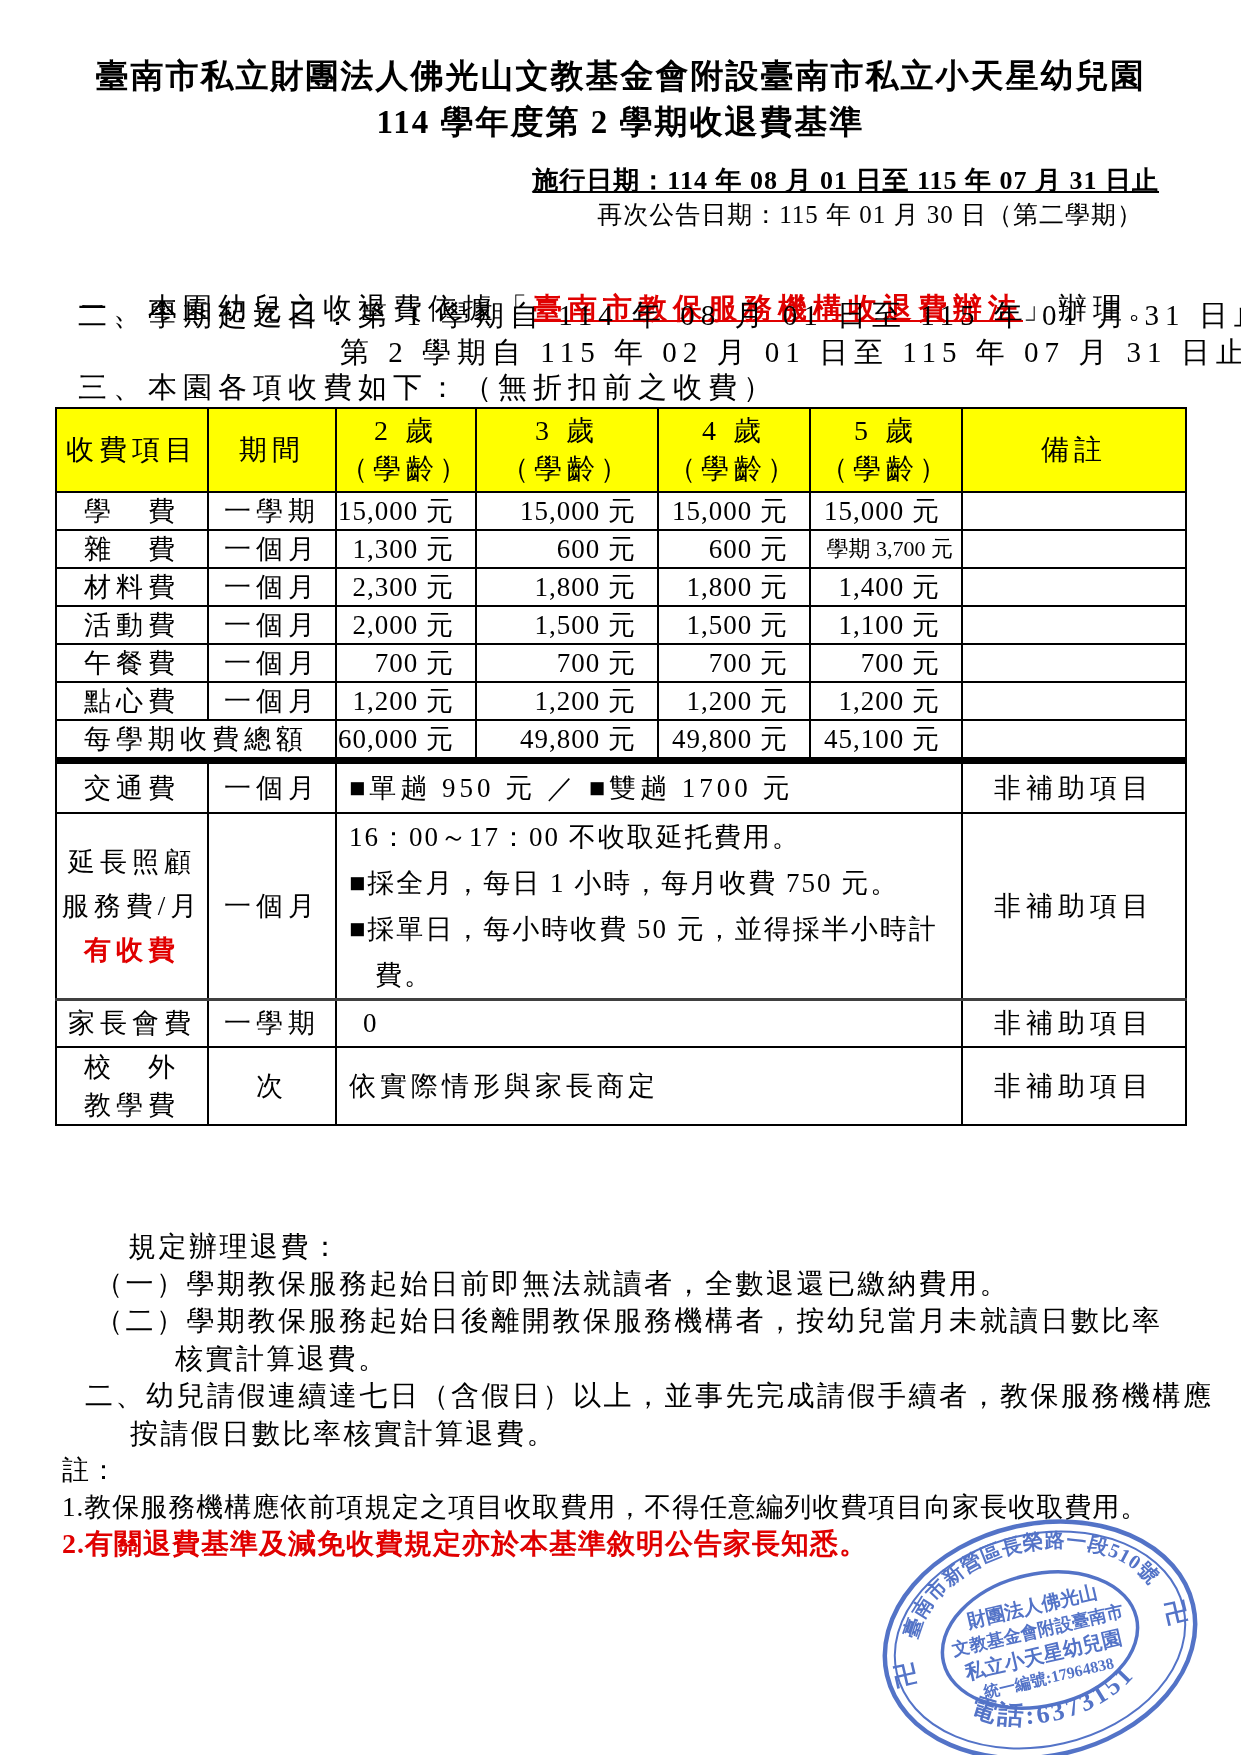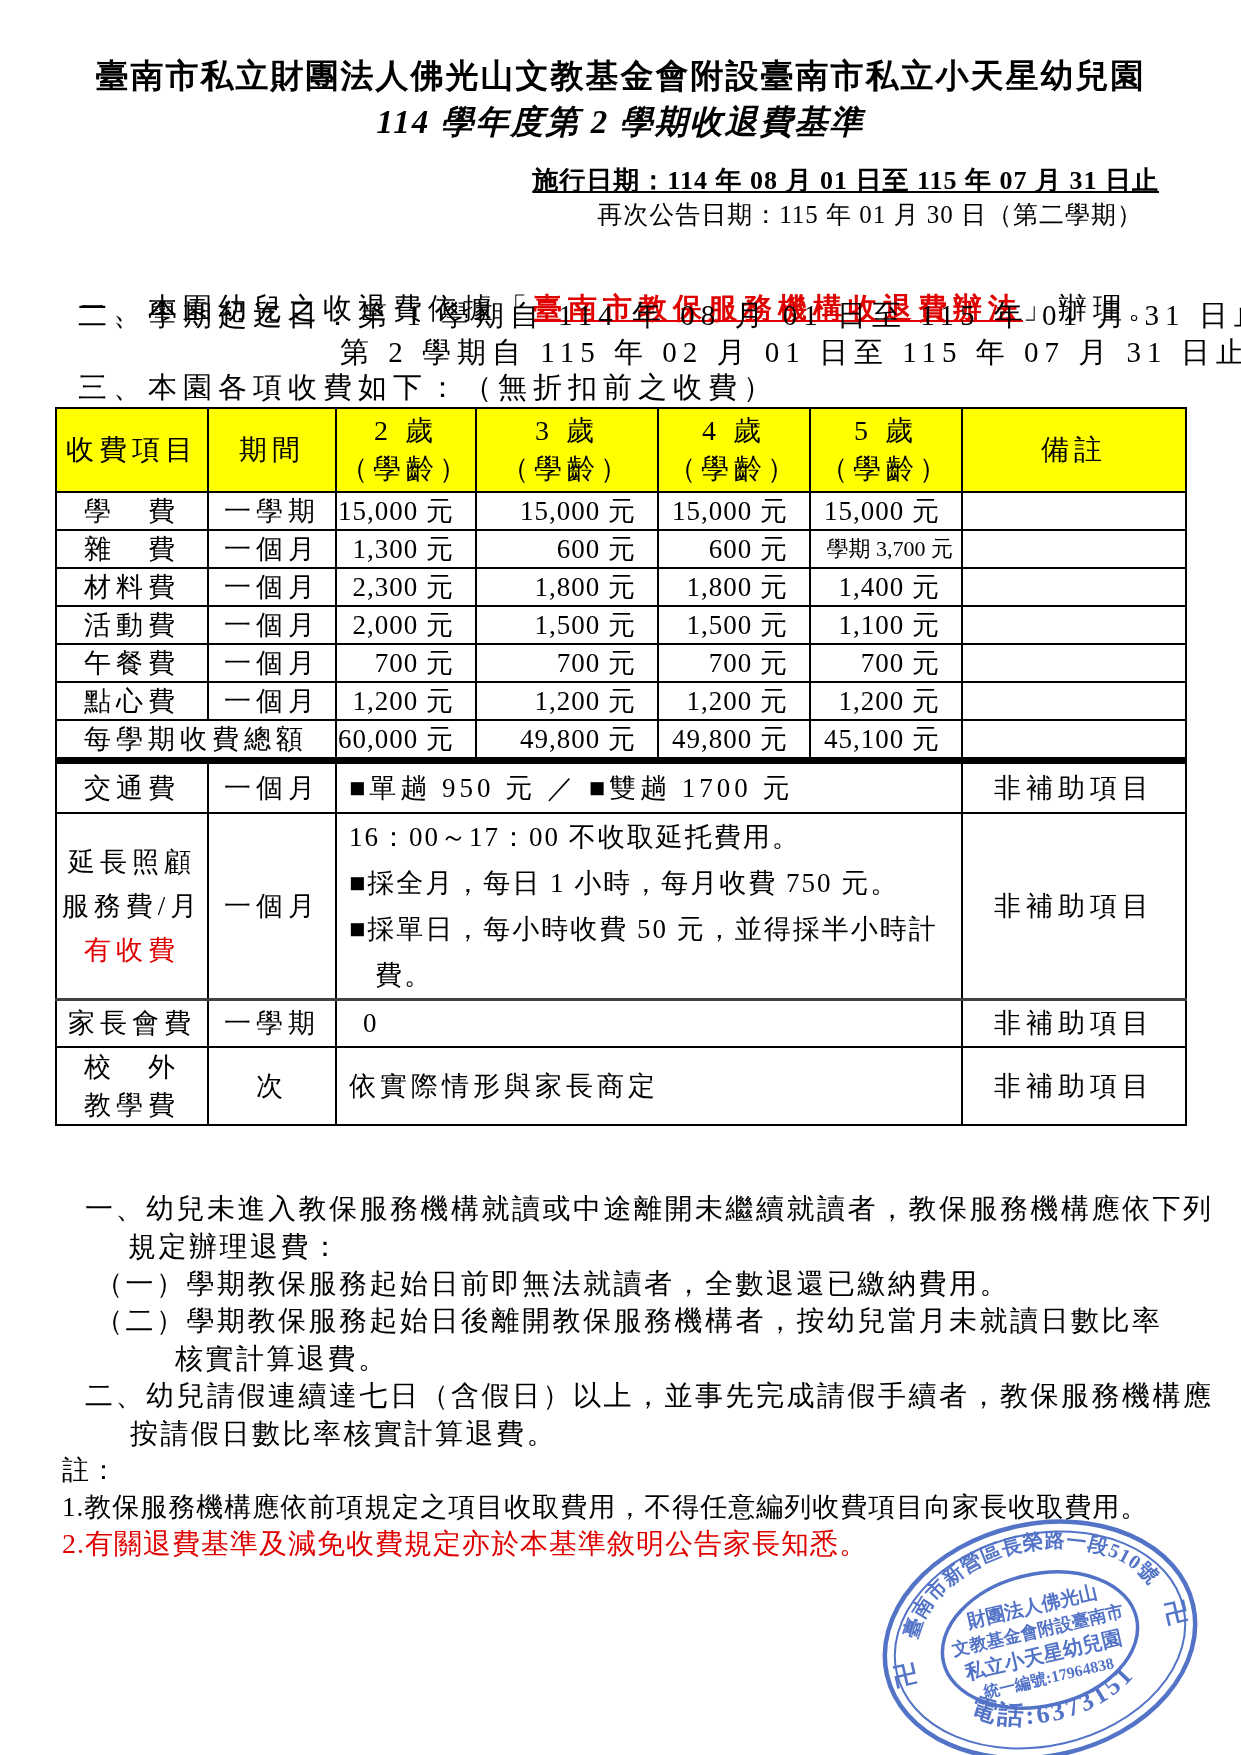--- a/index.html
+++ b/index.html
@@ -13,21 +13,21 @@
   .ln { position:absolute; white-space:nowrap; }
   .title { left:0; width:100%; text-align:center; font-weight:bold; font-size:33px; letter-spacing:2px; }
   .date-block { position:absolute; right:82px; text-align:right; }
   .eff { font-size:26px; font-weight:bold; text-decoration:underline; letter-spacing:1px; }
   .rean { font-size:25px; letter-spacing:1px; padding-right:16px; }
   .body-ln { font-size:29px; letter-spacing:6px; }
   .refund-ln { font-size:28px; letter-spacing:2.5px; }
   .note-ln { font-size:27px; letter-spacing:1px; }
   .red { color:#e00000; }
   .reglink { color:#e00000; font-weight:bold; text-decoration:underline; }
-  .bold { font-weight:normal; }
+  .bold { font-weight:bold; }
 
   
   #feetable-wrap { position:absolute; left:55px; top:407px; width:1130px; }
   table { border-collapse:collapse; width:1130px; table-layout:fixed; }
   td { border:2px solid #000; font-size:27px; text-align:center; vertical-align:middle; letter-spacing:5px; overflow:hidden; }
   tr.head td { background:#ffff00; font-size:28px; height:84px; }
   tr.r { height:38px; }
   td.num { text-align:right; padding-right:21px; letter-spacing:1px; }
   td.small { font-size:22px; letter-spacing:0; padding-right:8px; }
   tr.total td { border-bottom:7px solid #000; }
@@ -46,21 +46,21 @@
   tr.fieldtrip td.label div { line-height:38px; }
 
   #stamp { position:absolute; left:845px; top:1490px; }
 </style>
 </head>
 <body>
 
 <div id="page">
 
   <div class="ln title" style="top:54px;">臺南市私立財團法人佛光山文教基金會附設臺南市私立小天星幼兒園</div>
-  <div class="ln title" style="top:100px;font-style:italic;">114 學年度第 2 學期收退費基準</div>
+  <div class="ln title" style="top:100px;">114 學年度第 2 學期收退費基準</div>
 
   <div class="date-block" style="top:163px;">
     <div class="eff">施行日期：114 年 08 月 01 日至 115 年 07 月 31 日止</div>
     <div class="rean">再次公告日期：115 年 01 月 30 日（第二學期）</div>
   </div>
 
   <div class="ln body-ln" style="left:78px; top:256px;margin-top:33px;">
     <span>一、本園幼兒之收退費依據「</span><span class="reglink">臺南市教保服務機構收退費辦法</span><span>」辦理。</span>
   </div>
   <div class="ln body-ln" style="left:78px;  top:296px;">二、學期起迄日：第 1 學期自 114 年 08 月 01 日至 115 年 01 月 31 日止；</div>
@@ -202,21 +202,20 @@
           <div>教學費</div>
         </td>
         <td>次</td>
         <td colspan="4" class="leftc">依實際情形與家長商定</td>
         <td>非補助項目</td>
       </tr>
     </tbody>
       </table>
   </div>
 
-  <div class="ln refund-ln" style="left:85px;  top:1190px;">一、幼兒未進入教保服務機構就讀或中途離開未繼續就讀者，教保服務機構應依下列</div>
   <div class="ln refund-ln" style="left:128px; top:1228px;">規定辦理退費：</div>
   <div class="ln refund-ln" style="left:95px;  top:1302px;">（二）學期教保服務起始日後離開教保服務機構者，按幼兒當月未就讀日數比率</div>
   <div class="ln refund-ln" style="left:95px;  top:1265px;">（一）學期教保服務起始日前即無法就讀者，全數退還已繳納費用。</div>
   <div class="ln refund-ln" style="left:175px; top:1340px;">核實計算退費。</div>
   <div class="ln refund-ln" style="left:85px;  top:1377px;">二、幼兒請假連續達七日（含假日）以上，並事先完成請假手續者，教保服務機構應</div>
   <div class="ln refund-ln" style="left:130px; top:1415px;">按請假日數比率核實計算退費。</div>
 
   <div class="ln note-ln" style="left:62px; top:1452px;">註：</div>
   <div class="ln note-ln" style="left:62px; top:1489px;">1.教保服務機構應依前項規定之項目收取費用，不得任意編列收費項目向家長收取費用。</div>
   <div class="ln note-ln red bold" style="left:62px; top:1525px; font-size:28px;">2.有關退費基準及減免收費規定亦於本基準敘明公告家長知悉。</div>

